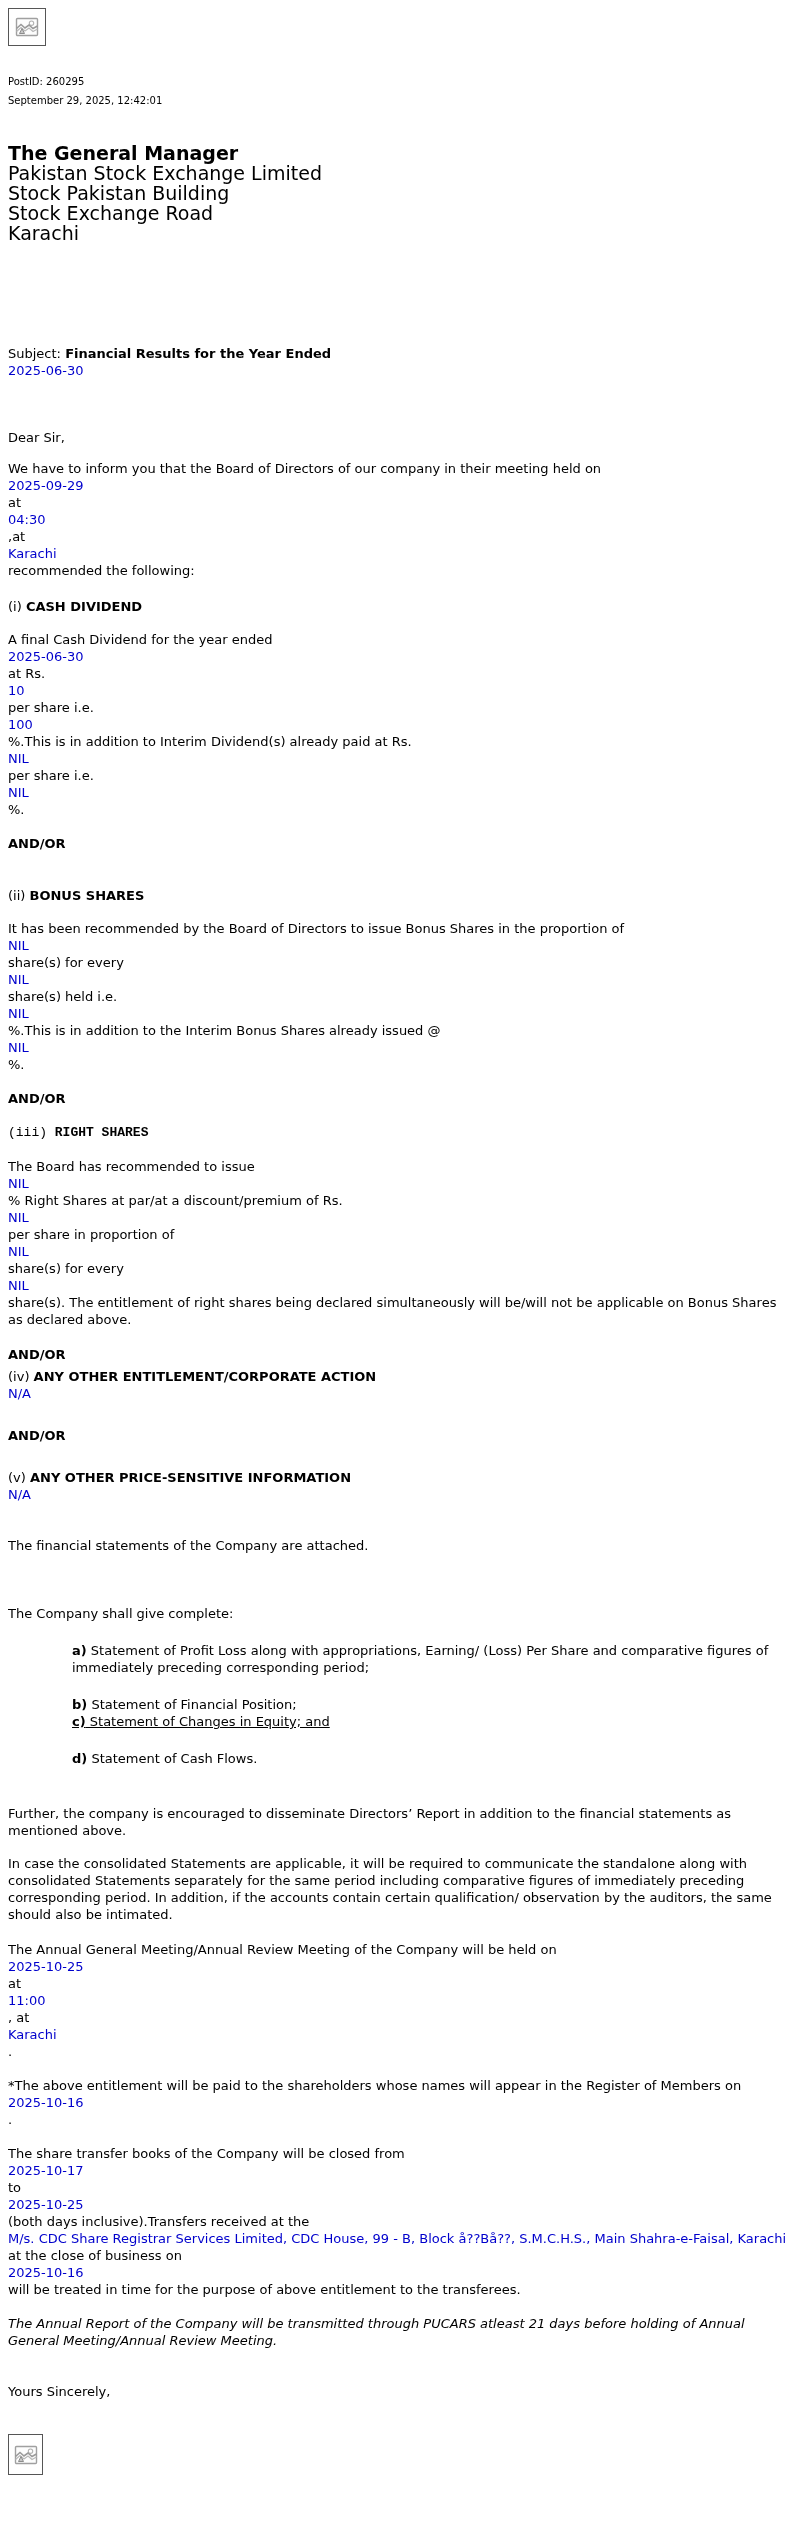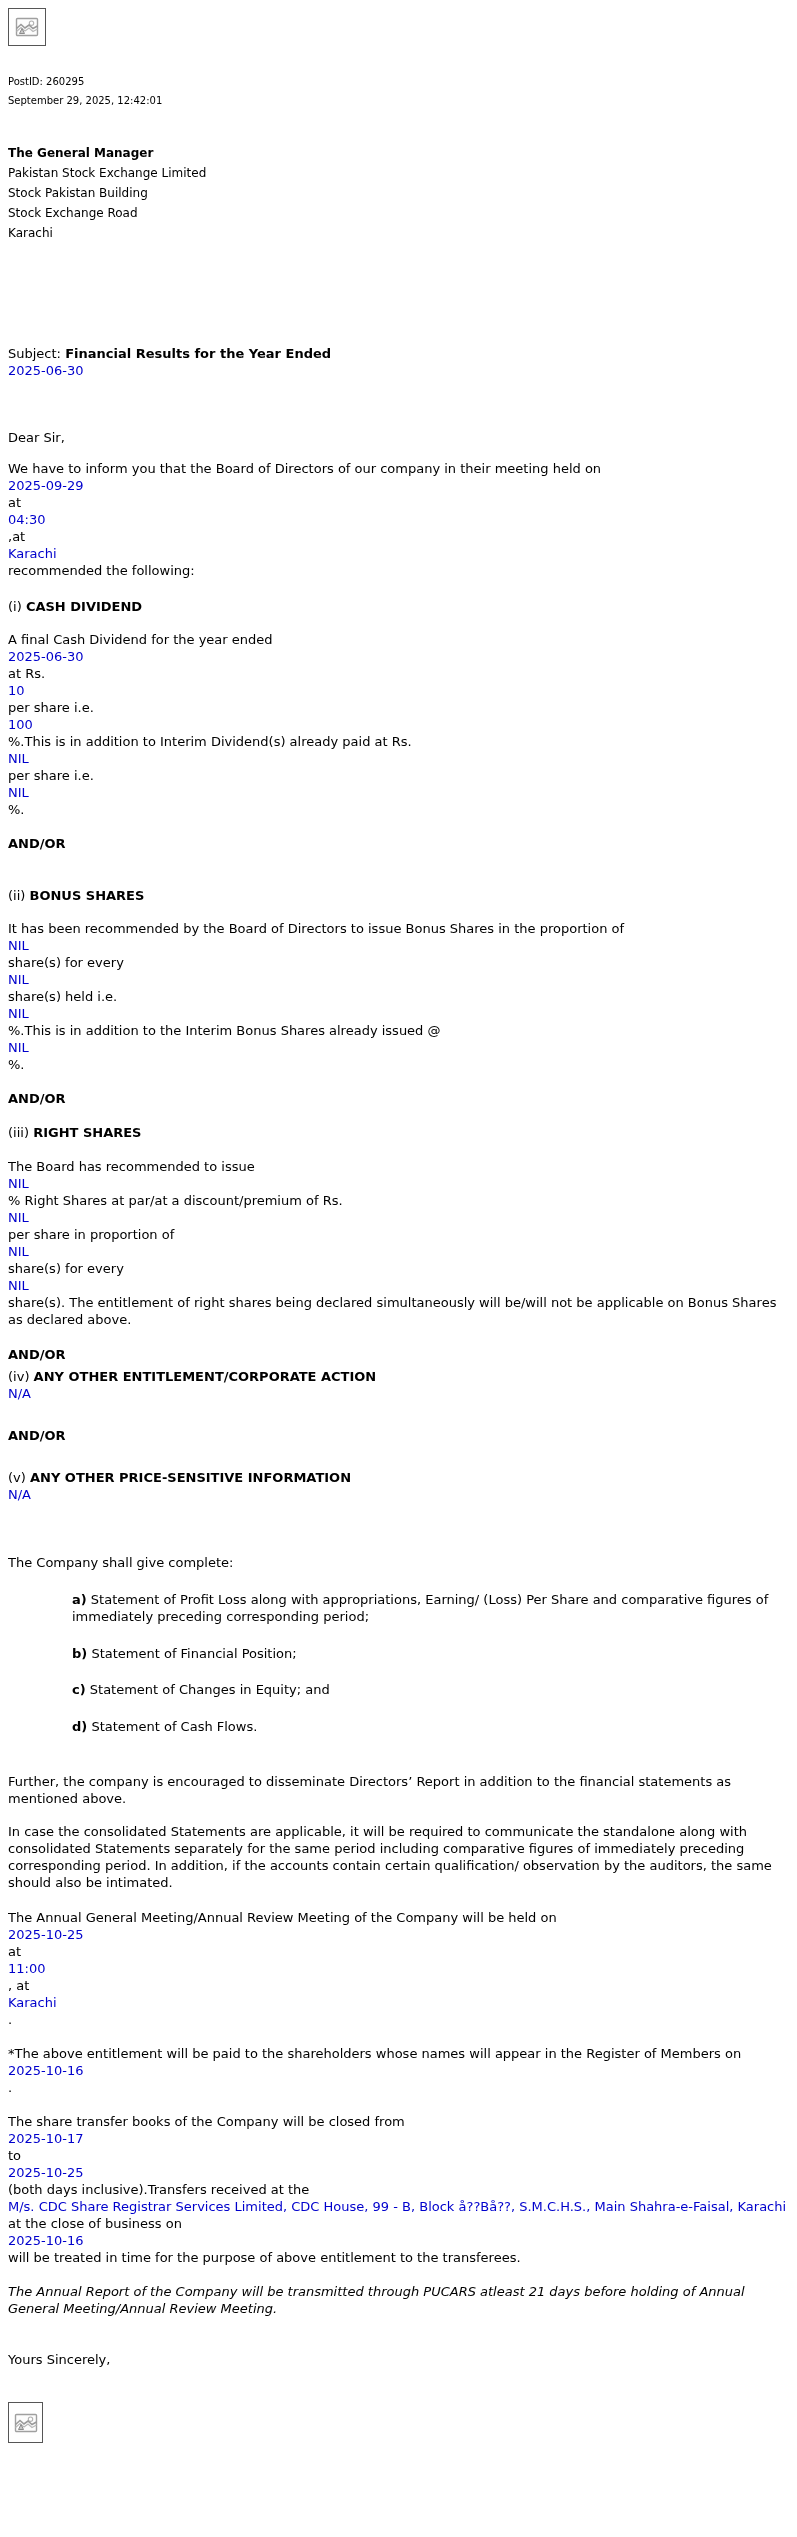--- a/index.html
+++ b/index.html
@@ -11,21 +11,21 @@
     line-height:17px;
     color:#000000;
   }
   .block { margin:0; }
   .seg-t { }
   .seg-b { font-weight:bold; }
   .seg-l { display:block; }
   .seg-bl { display:block; font-weight:bold; }
   .seg-v { display:block; color:var(--value-blue, #0000cc); }
   .meta    { font-size:10px; line-height:19px; }
-  .address { font-size:12px; line-height:20px; }
+  .address { font-size:19px; line-height:20px; }
   .indent  { margin-left:64px; }
   .img-box {
     width:38px; height:38px;
     border:1px solid #565656;
     box-sizing:border-box;
     background:#ffffff;
     display:flex; align-items:center; justify-content:center;
   }
   .img-box.footer { width:35px; height:41px; margin-top:34px; }
   .broken-glyph { display:block; }
@@ -57,30 +57,31 @@
     </div>
     <div class="block" style="margin-top: 102px;"><span class="seg-t">Subject: </span><b class="seg-b">Financial Results for the Year Ended</b><span class="seg-v">2025-06-30</span></div>
     <div class="block" style="margin-top: 50px;"><span class="seg-t">Dear Sir,</span></div>
     <div class="block" style="margin-top: 14px;"><span class="seg-t">We have to inform you that the Board of Directors of our company in their meeting held on</span><span class="seg-v">2025-09-29</span><span class="seg-t">at</span><span class="seg-v">04:30</span><span class="seg-t">,at</span><span class="seg-v">Karachi</span><span class="seg-t">recommended the following:</span></div>
     <div class="block" style="margin-top: 19px;"><span class="seg-t">(i) </span><b class="seg-b">CASH DIVIDEND</b></div>
     <div class="block" style="margin-top: 16px;"><span class="seg-t">A final Cash Dividend for the year ended</span><span class="seg-v">2025-06-30</span><span class="seg-t">at Rs.</span><span class="seg-v">10</span><span class="seg-t">per share i.e.</span><span class="seg-v">100</span><span class="seg-t">%.This is in addition to Interim Dividend(s) already paid at Rs.</span><span class="seg-v">NIL</span><span class="seg-t">per share i.e.</span><span class="seg-v">NIL</span><span class="seg-t">%.</span></div>
     <div class="block" style="margin-top: 17px;"><b class="seg-b">AND/OR</b></div>
     <div class="block" style="margin-top: 35px;"><span class="seg-t">(ii) </span><b class="seg-b">BONUS SHARES</b></div>
     <div class="block" style="margin-top: 16px;"><span class="seg-t">It has been recommended by the Board of Directors to issue Bonus Shares in the proportion of</span><span class="seg-v">NIL</span><span class="seg-t">share(s) for every</span><span class="seg-v">NIL</span><span class="seg-t">share(s) held i.e.</span><span class="seg-v">NIL</span><span class="seg-t">%.This is in addition to the Interim Bonus Shares already issued @</span><span class="seg-v">NIL</span><span class="seg-t">%.</span></div>
     <div class="block" style="margin-top: 17px;"><b class="seg-b">AND/OR</b></div>
-    <div class="block" style="margin-top: 17px;"><span class="seg-t">(iii) </span><b class="seg-b">RIGHT SHARES</b></div>
+    <div class="block" style="margin-top: 17px; font-family: Liberation Mono, monospace;"><span class="seg-t">(iii) </span><b class="seg-b">RIGHT SHARES</b></div>
     <div class="block" style="margin-top: 17px;"><span class="seg-t">The Board has recommended to issue</span><span class="seg-v">NIL</span><span class="seg-t">% Right Shares at par/at a discount/premium of Rs.</span><span class="seg-v">NIL</span><span class="seg-t">per share in proportion of</span><span class="seg-v">NIL</span><span class="seg-t">share(s) for every</span><span class="seg-v">NIL</span><span class="seg-t">share(s). The entitlement of right shares being declared simultaneously will be/will not be applicable on Bonus Shares as declared above.</span></div>
     <div class="block" style="margin-top: 18px;"><b class="seg-b">AND/OR</b></div>
     <div class="block" style="margin-top: 5px;"><span class="seg-t">(iv) </span><b class="seg-b">ANY OTHER ENTITLEMENT/CORPORATE ACTION</b><span class="seg-v">N/A</span></div>
     <div class="block" style="margin-top: 25px;"><b class="seg-b">AND/OR</b></div>
     <div class="block" style="margin-top: 25px;"><span class="seg-t">(v) </span><b class="seg-b">ANY OTHER PRICE-SENSITIVE INFORMATION</b><span class="seg-v">N/A</span></div>
+    <div class="block" style="margin-top: 34px;"><span class="seg-t">The financial statements of the Company are attached.</span></div>
     <div class="block" style="margin-top: 51px;"><span class="seg-t">The Company shall give complete:</span></div>
     <div class="block indent" style="margin-top: 20px;"><b class="seg-b">a)</b><span class="seg-t"> Statement of Profit Loss along with appropriations, Earning/ (Loss) Per Share and comparative figures of immediately preceding corresponding period;</span></div>
     <div class="block indent" style="margin-top: 20px;"><b class="seg-b">b)</b><span class="seg-t"> Statement of Financial Position;</span></div>
-    <div class="block indent" style="margin-top: 19px;"><b class="seg-b">c)</b><span class="seg-t"> Statement of Changes in Equity; and</span></div>
+    <div class="block indent" style=" text-decoration: underline;"><b class="seg-b">c)</b><span class="seg-t"> Statement of Changes in Equity; and</span></div>
     <div class="block indent" style="margin-top: 20px;"><b class="seg-b">d)</b><span class="seg-t"> Statement of Cash Flows.</span></div>
     <div class="block" style="margin-top: 38px;"><span class="seg-t">Further, the company is encouraged to disseminate Directors’ Report in addition to the financial statements as mentioned above.</span></div>
     <div class="block" style="margin-top: 16px;"><span class="seg-t">In case the consolidated Statements are applicable, it will be required to communicate the standalone along with consolidated Statements separately for the same period including comparative figures of immediately preceding corresponding period. In addition, if the accounts contain certain qualification/ observation by the auditors, the same should also be intimated.</span></div>
     <div class="block" style="margin-top: 18px;"><span class="seg-t">The Annual General Meeting/Annual Review Meeting of the Company will be held on</span><span class="seg-v">2025-10-25</span><span class="seg-t">at</span><span class="seg-v">11:00</span><span class="seg-t">, at</span><span class="seg-v">Karachi</span><span class="seg-t">.</span></div>
     <div class="block" style="margin-top: 17px;"><span class="seg-t">*The above entitlement will be paid to the shareholders whose names will appear in the Register of Members on</span><span class="seg-v">2025-10-16</span><span class="seg-t">.</span></div>
     <div class="block" style="margin-top: 17px;"><span class="seg-t">The share transfer books of the Company will be closed from</span><span class="seg-v">2025-10-17</span><span class="seg-t">to</span><span class="seg-v">2025-10-25</span><span class="seg-t">(both days inclusive).Transfers received at the</span><span class="seg-v">M/s. CDC Share Registrar Services Limited, CDC House, 99 - B, Block å??Bå??, S.M.C.H.S., Main Shahra-e-Faisal, Karachi</span><span class="seg-t">at the close of business on</span><span class="seg-v">2025-10-16</span><span class="seg-t">will be treated in time for the purpose of above entitlement to the transferees.</span></div>
     <div class="block" style="margin-top: 17px; font-style: italic;"><span class="seg-t">The Annual Report of the Company will be transmitted through PUCARS atleast 21 days before holding of Annual General Meeting/Annual Review Meeting.</span></div>
     <div class="block" style="margin-top: 34px;"><span class="seg-t">Yours Sincerely,</span></div>
   </div>
 

